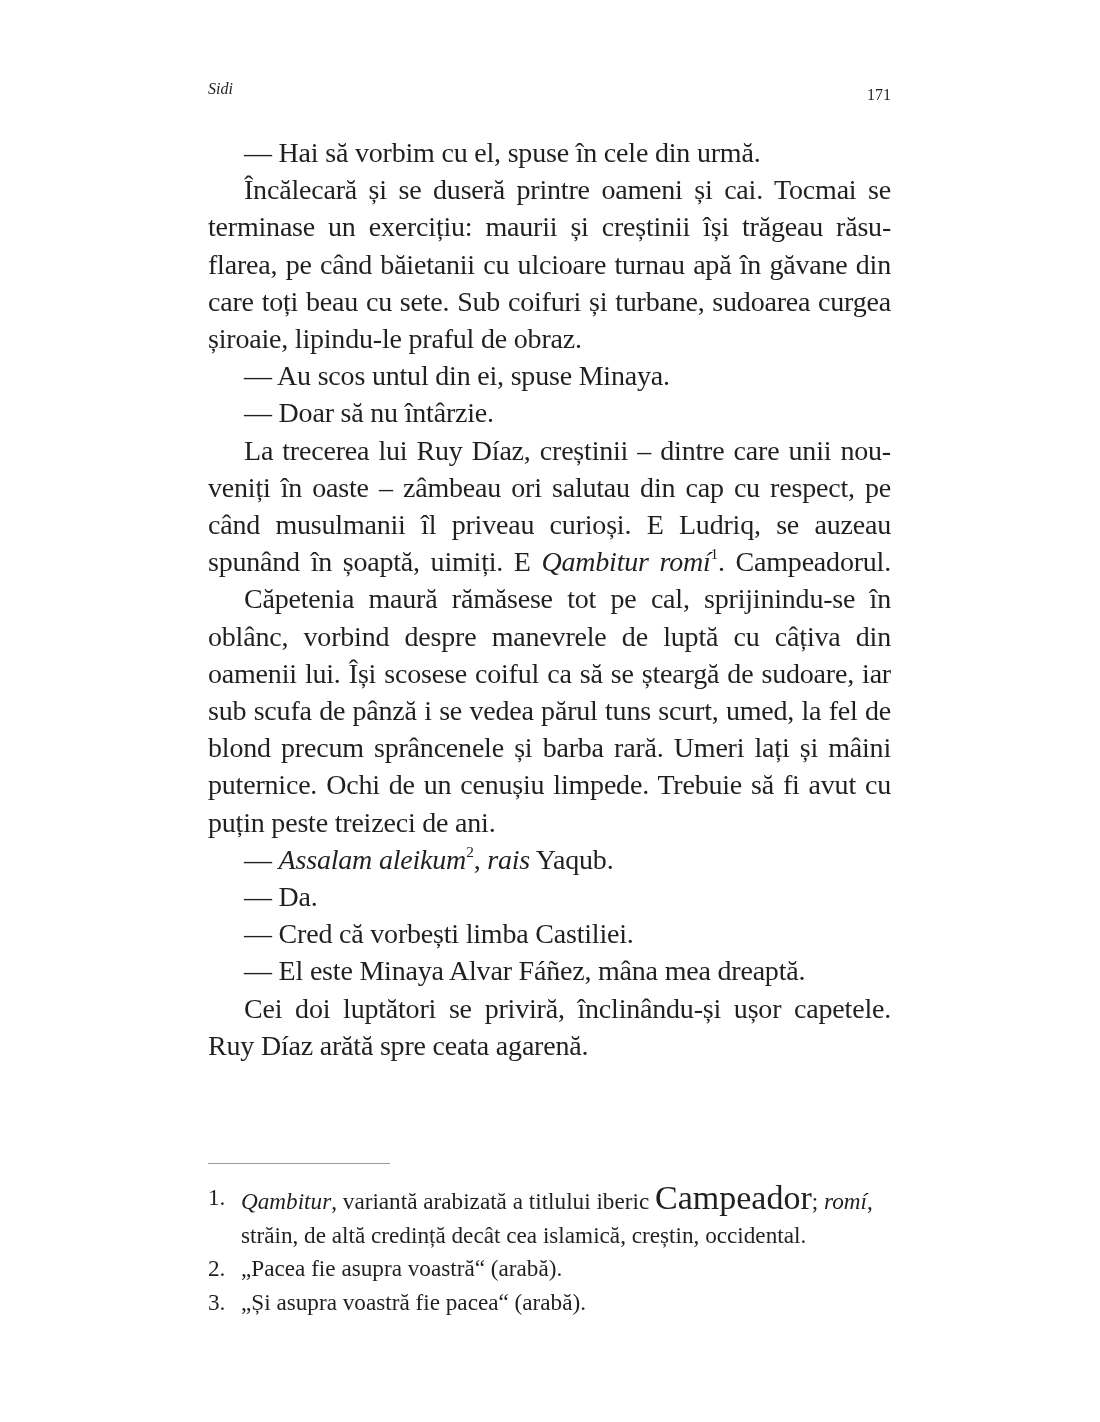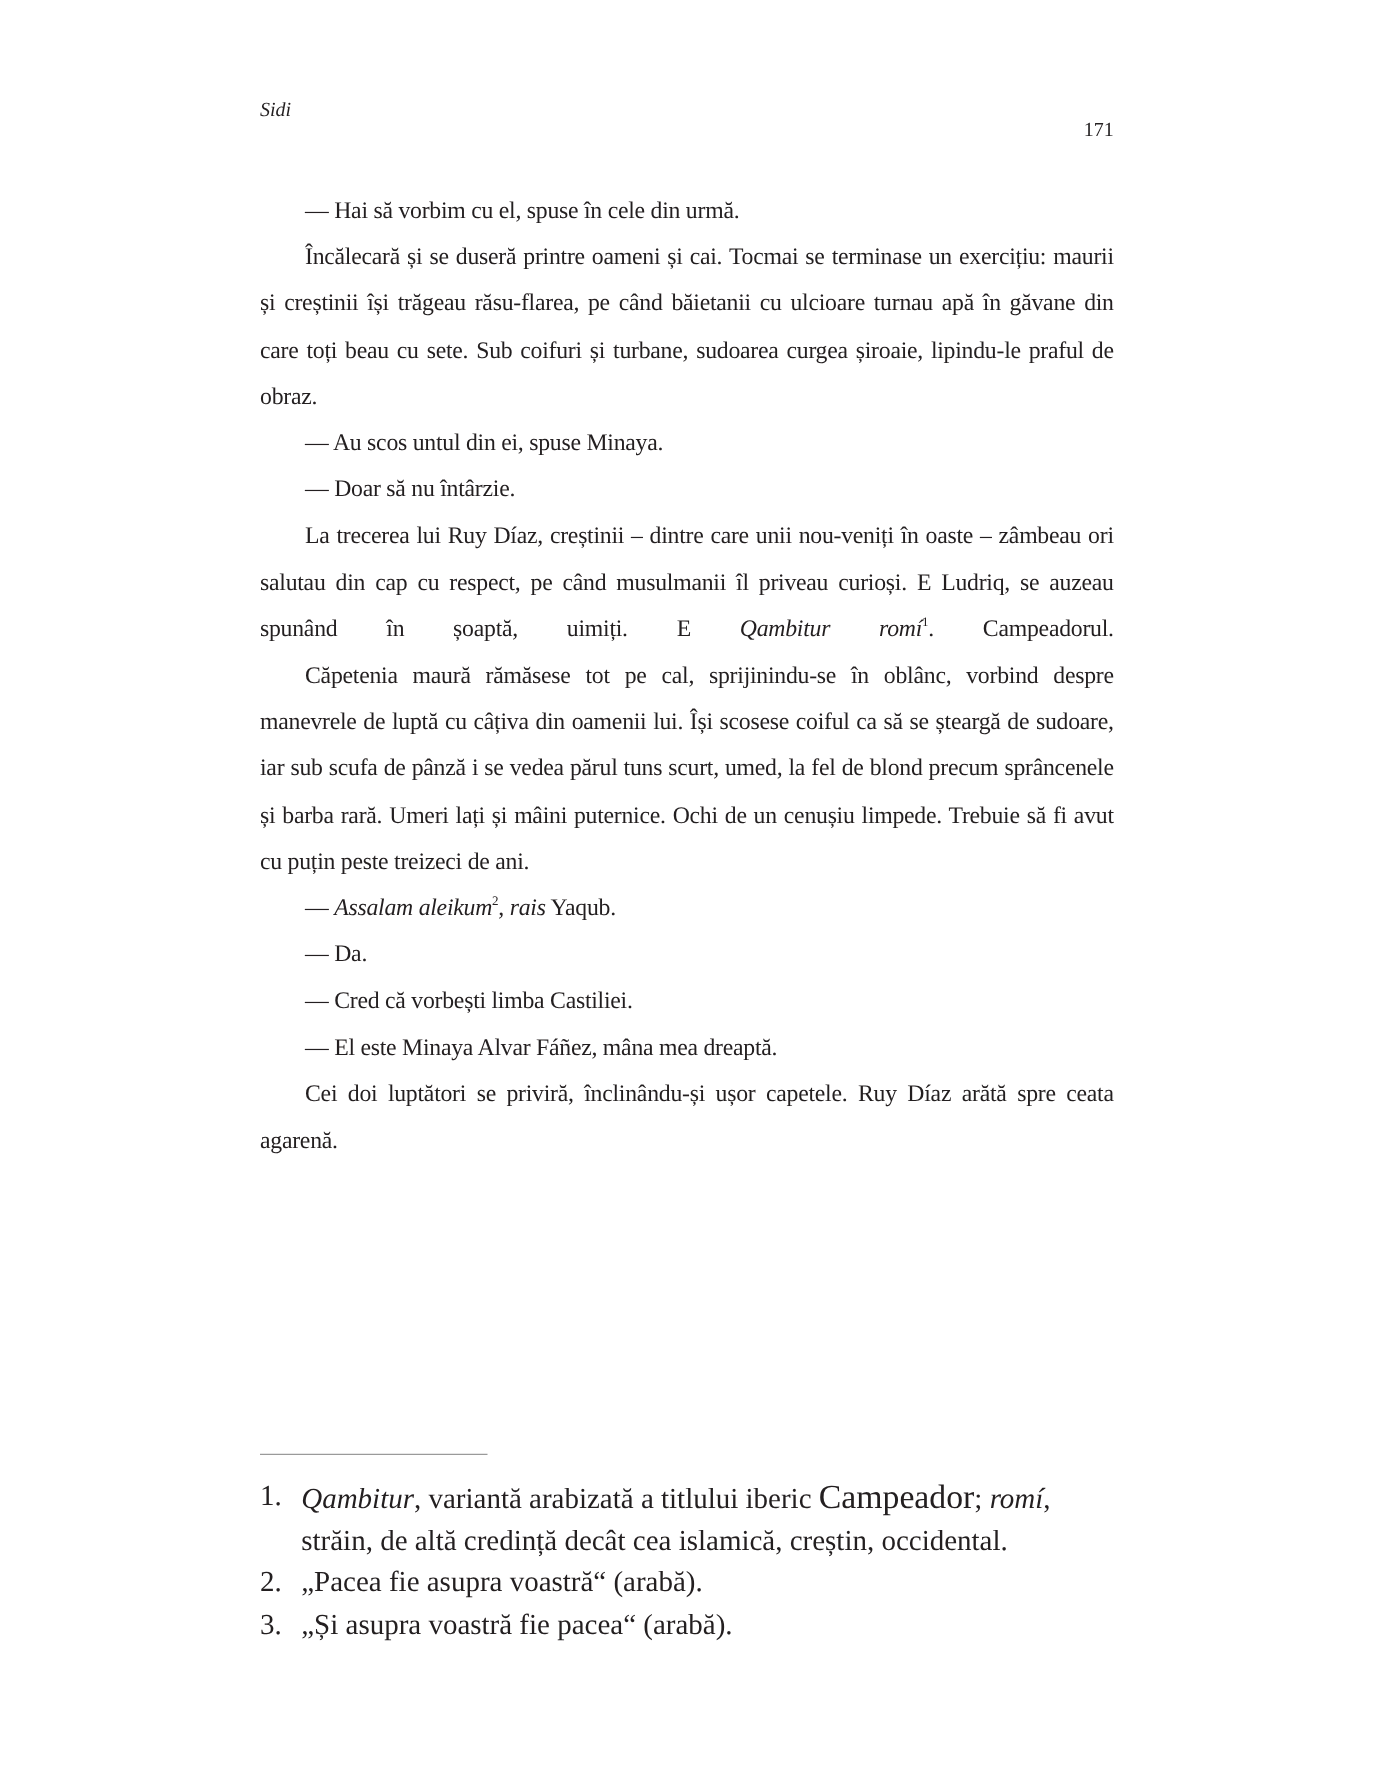--- a/index.html
+++ b/index.html
@@ -1,36 +1,36 @@
 <!DOCTYPE html>
 <html><head>
   <meta charset="utf-8">
   <style>
     html, body { margin: 0; padding: 0; background: #ffffff; }
     body { width: 1100px; height: 1422px; position: relative; overflow: hidden; color: #231f20; }
     .page { position: absolute; left: 208px; top: 0; width: 683px; }
     .running-head { position: absolute; top: 80px; left: 0; width: 683px; height: 34px;
       font-family: "Liberation Serif", "DejaVu Serif", serif; font-size: 16px; }
     .rh-title { position: absolute; left: 0; top: 0; font-style: italic; }
-    .rh-num { position: absolute; right: 0; top: 16px; }
-    .body-text { position: absolute; top: 150px; left: 0; width: 683px;
-      font-family: "Liberation Serif", "DejaVu Serif", serif; font-size: 19px;
+    .rh-num { position: absolute; right: 0; top: 6px; }
+    .body-text { position: absolute; top: 134px; left: 0; width: 683px;
+      font-family: "Liberation Serif", "DejaVu Serif", serif; font-size: 28px;
       line-height: 37.2px; letter-spacing: -0.2px; }
     .para { margin: 0; text-indent: 36px; text-align: justify; text-align-last: left; }
     .para.justify-last { text-align-last: justify; }
     .para.nojust { text-align: left; }
     .para.dialog2 { text-indent: 40px; }
     i { font-style: italic; margin-top: 12px; }
     sup { font-size: 0.55em; vertical-align: 0.75em; line-height: 0; }
     .footnote-rule { position: absolute; left: 0; top: 1163px; width: 182px; height: 1px; background: #9a9a9a; }
     .footnotes { position: absolute; left: 0; top: 1181px; width: 683px;
       font-family: "Liberation Serif", "DejaVu Serif", serif; font-size: 23.2px; line-height: 33.5px; }
     .fn { position: relative; padding-left: 33px; margin: 0; }
     .fn-num { position: absolute; left: 0; top: 0; }
-    .fn-big { font-size: 27px; }
+    .fn-big { font-size: 34px; }
   </style>
 </head>
 <body>
 
 <div class="page">
 
   <div class="running-head">
     <span class="rh-title">Sidi</span>
     <span class="rh-num">171</span>
   </div>

